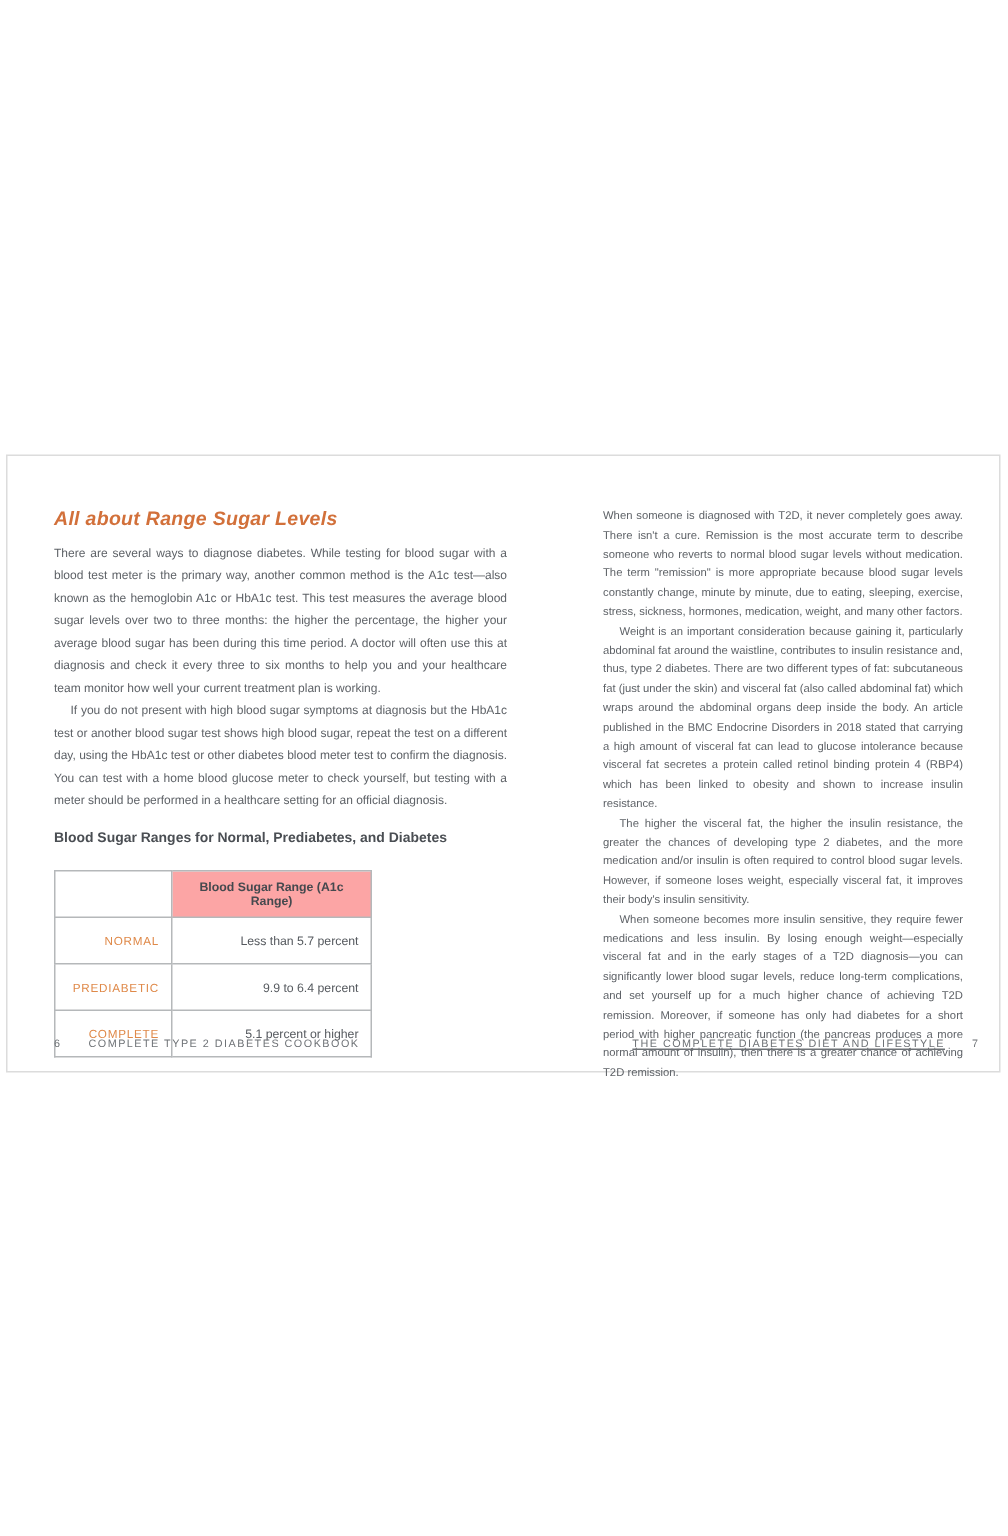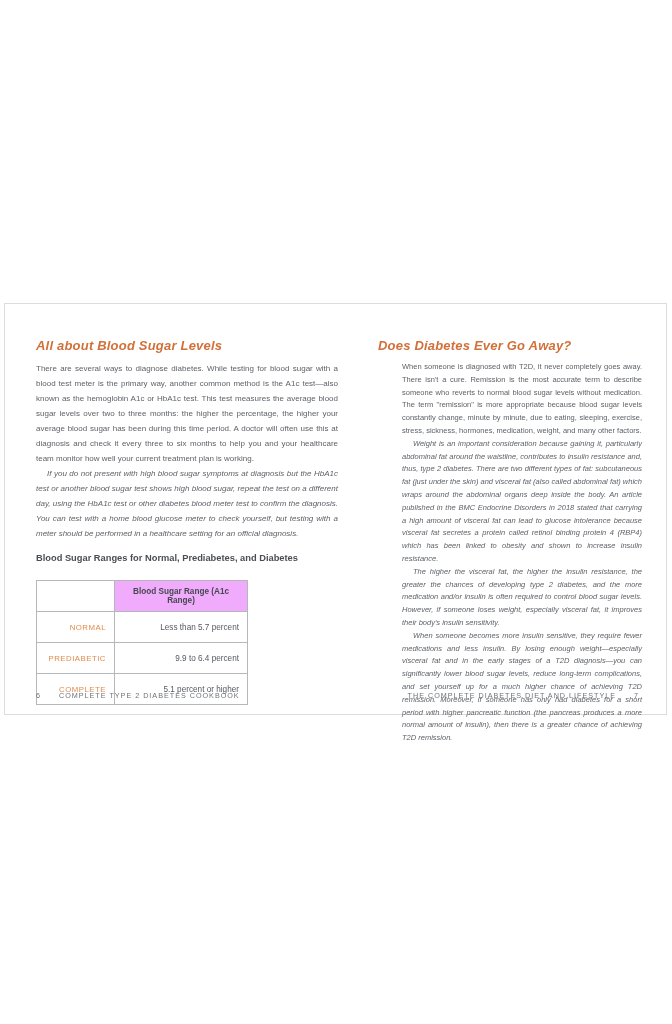--- a/index.html
+++ b/index.html
@@ -16,58 +16,58 @@
   .col-right{left:373px;width:264px;}
   .section-heading{
     margin:0 0 8px 0;font-style:italic;font-weight:bold;
     font-size:13px;letter-spacing:.2px;color:#d2703a;
   }
   .body-par{
     margin:0;text-align:justify;color:#5e6267;
   }
   .col-left .body-par{font-size:8px;line-height:15px;}
   .col-right .body-par{font-size:7.5px;line-height:12.8px;margin-left:24px;}
-  .indent{text-indent:11px;font-style:italic;}
+  .indent{text-indent:11px;}
   .table-title{
     margin:12px 0 17px 0;font-weight:bold;font-size:9.3px;color:#4a4e53;
   }
   table.bs-table{
     border-collapse:collapse;width:212px;table-layout:fixed;
   }
   .bs-table th,.bs-table td{
     border:1px solid #b5b8ba;box-sizing:border-box;
     padding:0 8px;height:31px;vertical-align:middle;text-align:right;
   }
   .bs-table col.c1{width:78px;}
   .bs-table th.range-head{
-    background:#f0abfc;color:#45494e;font-size:8.2px;font-weight:bold;
+    background:#fca5a5;color:#45494e;font-size:8.2px;font-weight:bold;
     text-align:center;height:30px;padding:0 4px;
   }
   .bs-table th.blank-head{background:#ffffff;}
   .bs-table td.lbl{
     color:#df8949;font-size:7.8px;letter-spacing:.5px;font-weight:normal;
   }
   .bs-table td.val{color:#55595e;font-size:8.2px;}
   .footer{
     position:absolute;bottom:14px;font-size:7.2px;letter-spacing:1px;
     color:#6e7276;text-transform:uppercase;white-space:nowrap;
   }
   .footer-left{left:31px;}
-  .footer-right{right:27px;}
+  .footer-right{right:13px;text-decoration:underline;}
   .footer .pnum{display:inline-block;}
   .footer-left .pnum{margin-right:18px;}
   .footer-right .pnum{margin-left:18px;}
 </style>
 </head>
 <body>
 
 <div class="spread">
 
   <div class="col col-left">
-    <h2 class="section-heading">All about Blood Sugar Levels</h2>
+    <h2 class="section-heading">All about Range Sugar Levels</h2>
     <p class="body-par">There are several ways to diagnose diabetes. While testing for blood sugar with a blood test meter is the primary way, another common method is the A1c test—also known as the hemoglobin A1c or HbA1c test. This test measures the average blood sugar levels over two to three months: the higher the percentage, the higher your average blood sugar has been during this time period. A doctor will often use this at diagnosis and check it every three to six months to help you and your healthcare team monitor how well your current treatment plan is working.</p>
     <p class="body-par indent">If you do not present with high blood sugar symptoms at diagnosis but the HbA1c test or another blood sugar test shows high blood sugar, repeat the test on a different day, using the HbA1c test or other diabetes blood meter test to confirm the diagnosis. You can test with a home blood glucose meter to check yourself, but testing with a meter should be performed in a healthcare setting for an official diagnosis.</p>
 
     <div class="table-title">Blood Sugar Ranges for Normal, Prediabetes, and Diabetes</div>
 
     <table class="bs-table">
       <colgroup>
           <col class="c1">
           <col>
         </colgroup>
@@ -86,21 +86,20 @@
       </tr>
       <tr>
         <td class="lbl">COMPLETE</td>
         <td class="val">5.1 percent or higher</td>
       </tr>
     </tbody>
       </table>
   </div>
 
   <div class="col col-right">
-    <h2 class="section-heading">Does Diabetes Ever Go Away?</h2>
     <p class="body-par">When someone is diagnosed with T2D, it never completely goes away. There isn't a cure. Remission is the most accurate term to describe someone who reverts to normal blood sugar levels without medication. The term "remission" is more appropriate because blood sugar levels constantly change, minute by minute, due to eating, sleeping, exercise, stress, sickness, hormones, medication, weight, and many other factors.</p>
     <p class="body-par indent">Weight is an important consideration because gaining it, particularly abdominal fat around the waistline, contributes to insulin resistance and, thus, type 2 diabetes. There are two different types of fat: subcutaneous fat (just under the skin) and visceral fat (also called abdominal fat) which wraps around the abdominal organs deep inside the body. An article published in the BMC Endocrine Disorders in 2018 stated that carrying a high amount of visceral fat can lead to glucose intolerance because visceral fat secretes a protein called retinol binding protein 4 (RBP4) which has been linked to obesity and shown to increase insulin resistance.</p>
     <p class="body-par indent">The higher the visceral fat, the higher the insulin resistance, the greater the chances of developing type 2 diabetes, and the more medication and/or insulin is often required to control blood sugar levels. However, if someone loses weight, especially visceral fat, it improves their body's insulin sensitivity.</p>
     <p class="body-par indent">When someone becomes more insulin sensitive, they require fewer medications and less insulin. By losing enough weight—especially visceral fat and in the early stages of a T2D diagnosis—you can significantly lower blood sugar levels, reduce long-term complications, and set yourself up for a much higher chance of achieving T2D remission. Moreover, if someone has only had diabetes for a short period with higher pancreatic function (the pancreas produces a more normal amount of insulin), then there is a greater chance of achieving T2D remission.</p>
   </div>
 
   <div class="footer footer-left">
     <span class="pnum">6</span><span>COMPLETE TYPE 2 DIABETES COOKBOOK</span>
   </div>
   <div class="footer footer-right">

